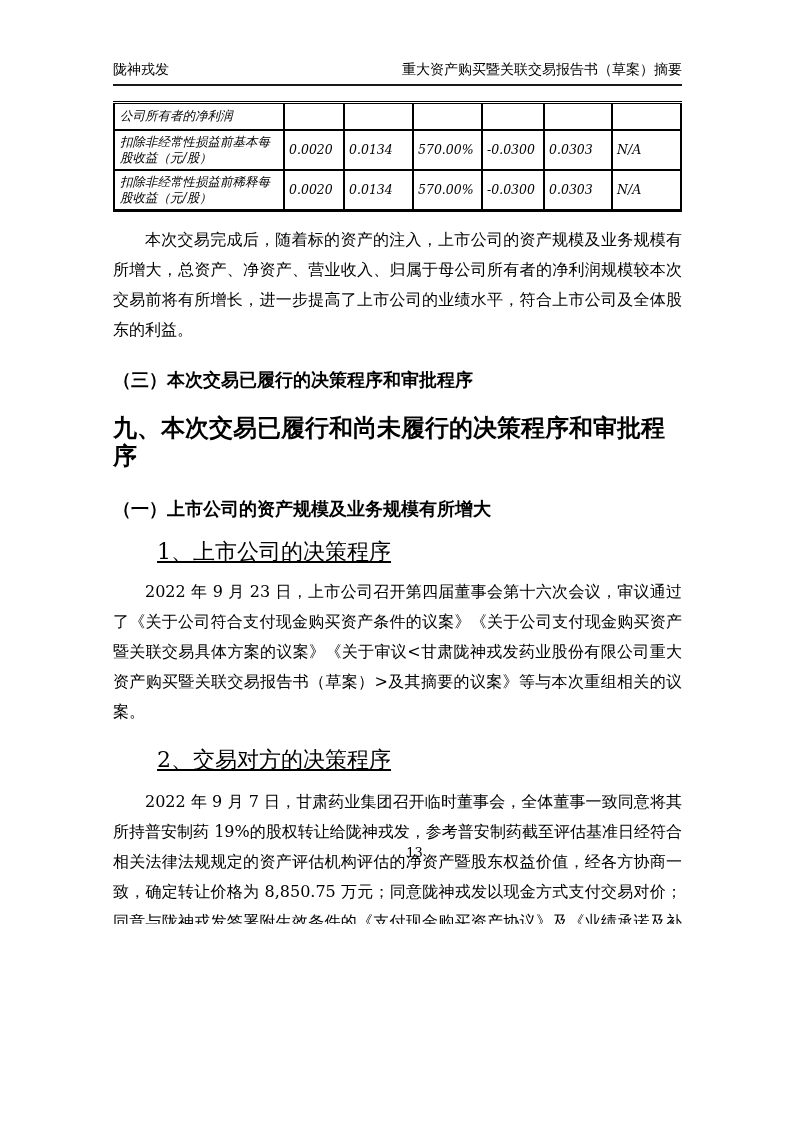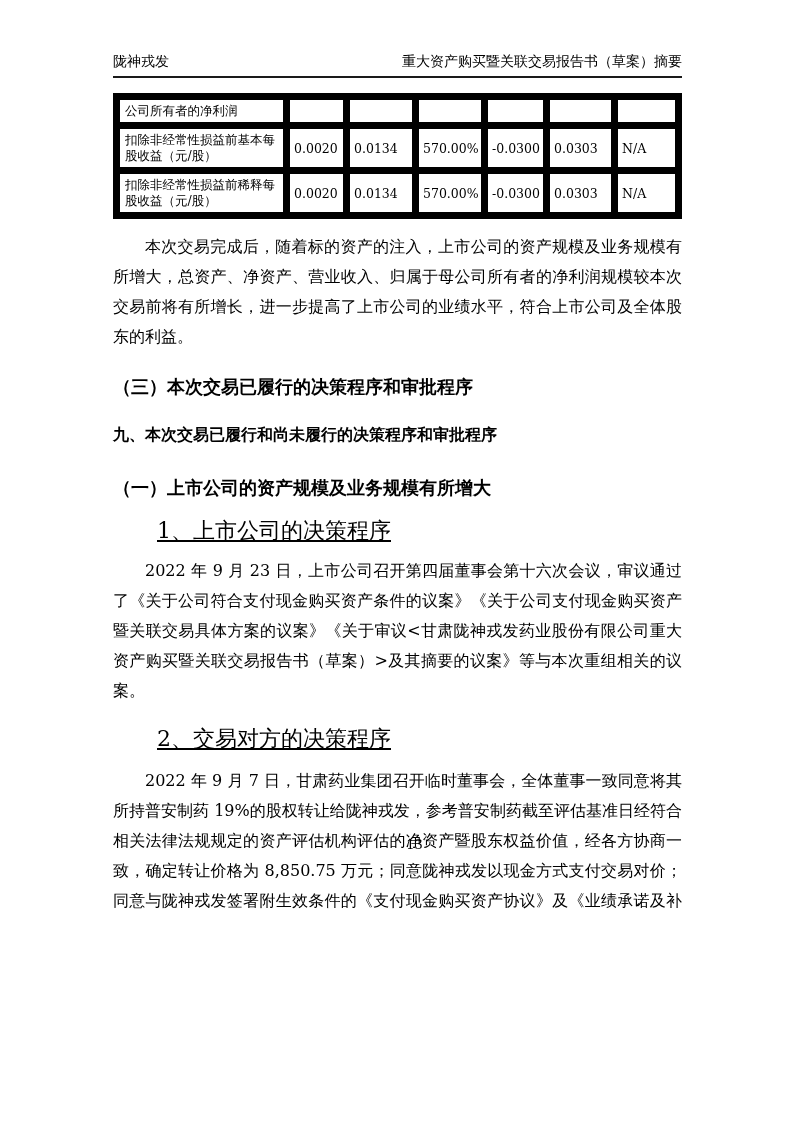--- a/index.html
+++ b/index.html
@@ -1,21 +1,21 @@
 <!DOCTYPE html>
 <html><head>
 <meta charset="utf-8">
 <style>
   * { margin: 0; padding: 0; box-sizing: border-box; }
   html, body { background: #ffffff; }
   .page {
     position: relative;
     width: 793px;
     height: 916px;
-    margin: 0 auto;
+    margin: 8px auto;
     background: #ffffff;
     overflow: hidden;
     font-family: "DejaVu Serif", "Liberation Serif", serif;
     color: #000000;
   }
   .content {
     margin-left: 113px;
     margin-right: 111px;
   }
   
@@ -33,24 +33,25 @@
   table.fin {
     margin-top: 15px;
     width: 100%;
     border-collapse: collapse;
     border-top: 3px double #000;
     border-bottom: 3px solid #000;
     font-size: 12.5px;
     table-layout: fixed;
   }
   table.fin td {
-    border: 7px solid #000000;
+    border: 2px solid #000000;
     padding: 2px 6px 2px 4px;
     vertical-align: middle;
     height: 27px;
+    font-style: italic;
   }
   table.fin td.lbl {
     text-align: left;
     line-height: 16px;
     padding: 3px 4px 3px 5px;
   }
   table.fin td.val {
     text-align: left;
     font-family: "DejaVu Serif", "Liberation Serif", serif;
   }
@@ -72,21 +73,21 @@
   .h-sub {
     font-family: "DejaVu Sans", "Liberation Sans", sans-serif;
     font-weight: bold;
     font-size: 18px;
     line-height: 25px;
     margin-top: 22px;
   }
   .h-main {
     font-family: "DejaVu Sans", "Liberation Sans", sans-serif;
     font-weight: bold;
-    font-size: 16px;
+    font-size: 24px;
     line-height: 28px;
     margin-top: 22px;
   }
   .mt-sm { margin-top: 16px; }
   .mt-md { margin-top: 18px; }
   .mt-lg { margin-top: 26px; }
   .p-after-table { margin-top: 13px; }
   
   .page-number {
     position: absolute;

